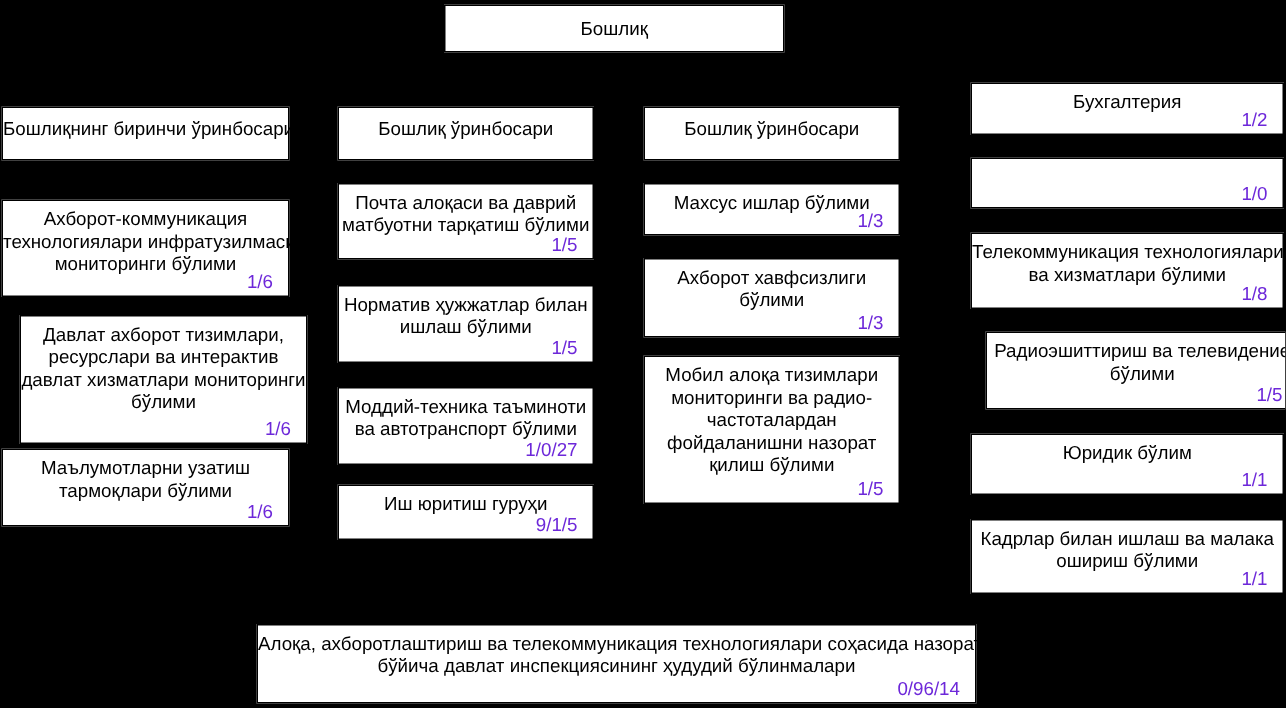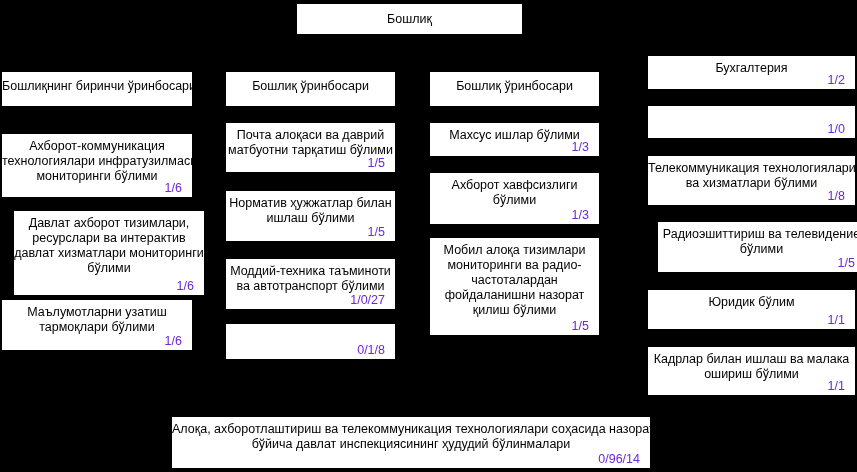--- a/index.html
+++ b/index.html
@@ -82,21 +82,22 @@
       <div class="box-title">Норматив ҳужжатлар билан
 ишлаш бўлими</div>
       <div class="box-staff">1/5</div>
     </div>
     <div class="box" style="left:225px;top:258px;width:171px;height:52px;">
       <div class="box-title">Моддий-техника таъминоти
 ва автотранспорт бўлими</div>
       <div class="box-staff">1/0/27</div>
     </div>
     <div class="box" style="left:225px;top:323px;width:171px;height:37px;">
-      <div class="box-staff">0/1/8</div>
+      <div class="box-title">Иш юритиш гуруҳи</div>
+      <div class="box-staff">9/1/5</div>
     </div>
   </div>
 
   <div>
     <div class="box header" style="left:429px;top:71px;width:171px;height:36px;">
       <div class="box-title">Бошлиқ ўринбосари</div>
     </div>
     <div class="box" style="left:429px;top:122px;width:171px;height:35px;">
       <div class="box-title">Махсус ишлар бўлими</div>
       <div class="box-staff">1/3</div>

